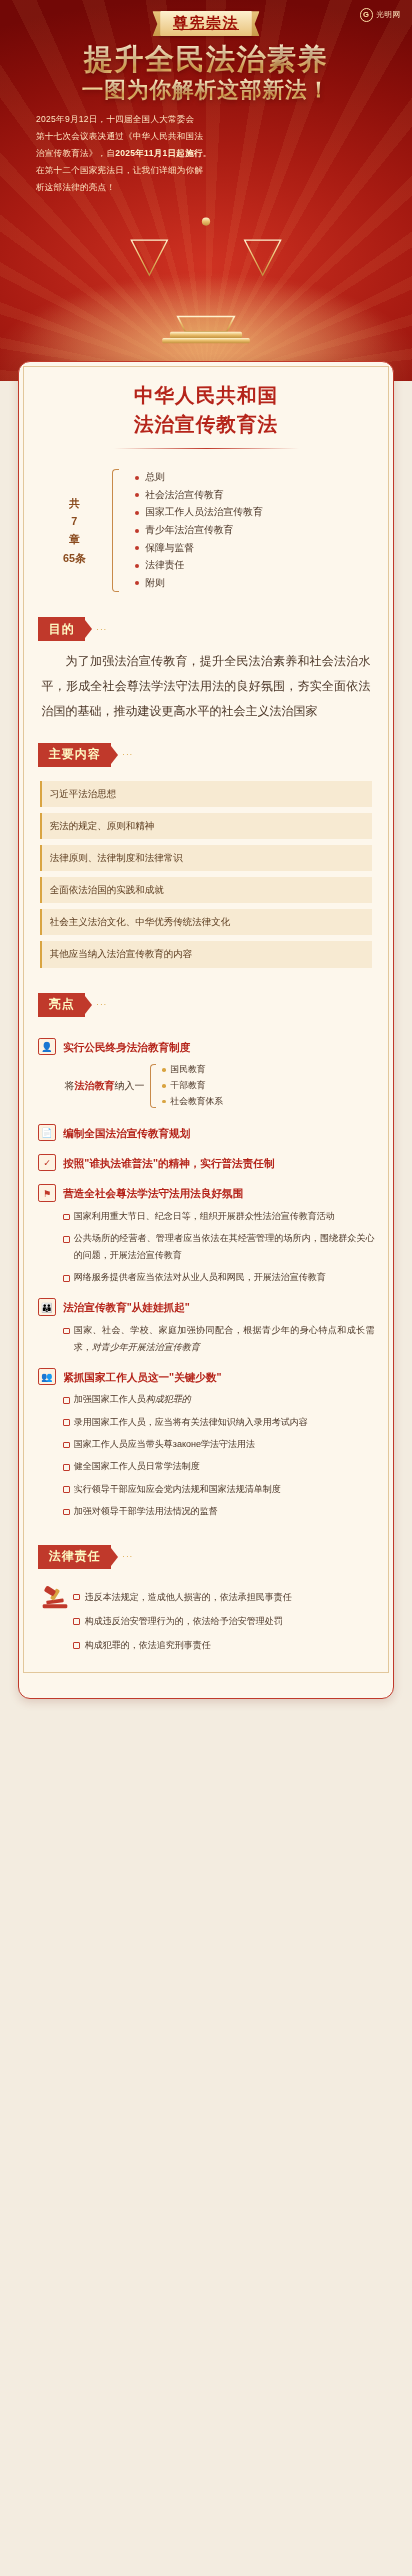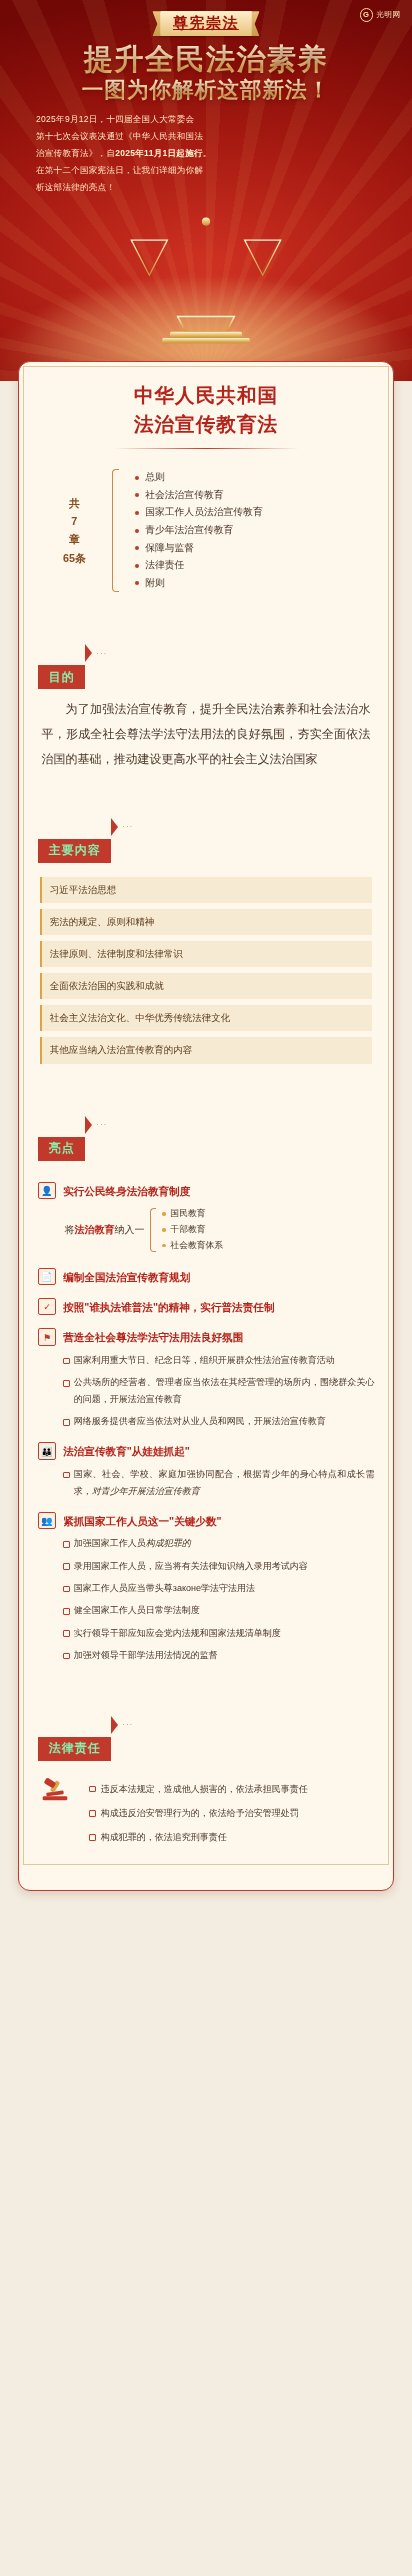--- a/index.html
+++ b/index.html
@@ -127,22 +127,22 @@
     border-left: 1px solid #c88a4a; border-top: 1px solid #c88a4a; border-bottom: 1px solid #c88a4a;
     border-radius: 4.1px 0 0 4.1px;
   }
 
   
   .sec-head {
     display: inline-flex; align-items: center; gap: 0;
     margin: 19.6px 0 8.2px 1px;
   }
   .sec-head .tag {
-    background: #c0392b; color: #86efac; font-size: 12px; font-weight: bold;
-    padding: 3.6px 10.3px; letter-spacing: 1px; margin-top: 48px;
+    background: #c0392b; color: #fef9c3; font-size: 12px; font-weight: bold;
+    padding: 3.6px 10.3px; letter-spacing: 1px;
   }
   .sec-head .tail {
     width: 0; height: 0; border-top: 9.8px solid transparent;
     border-bottom: 9.8px solid transparent; border-left: 7.2px solid #c0392b;
   }
   .sec-head .dots { margin-left: 4.1px; color: #d9a441; font-size: 8.2px; letter-spacing: 1px; }
 
   .sec-body {
     color: #4a3526; font-size: 12px; line-height: 2.05; text-align: justify;
     text-indent: 2em; padding: 0 4.1px;
@@ -188,21 +188,21 @@
   .bg-items li {
     position: relative; padding-left: 9.3px; margin: 3.6px 0;
     color: #4a3526; font-size: 8.8px;
   }
   .bg-items li::before {
     content: ""; position: absolute; left: 1px; top: 4.1px;
     width: 3.6px; height: 3.6px; border-radius: 50%; background: #d9a441;
   }
 
   
-  .liab { display: flex; gap: 16px; margin-top: 3.1px; align-items: flex-start; }
+  .liab { display: flex; gap: 0; margin-top: 3.1px; align-items: flex-start; }
   .gavel { flex: 0 0 36px; padding-top: 4.1px; }
   .liab-list { list-style: none; flex: 1; }
   .liab-list li {
     position: relative; padding-left: 11.3px; margin: 8.2px 0;
     color: #4a3526; font-size: 9px; line-height: 1.8;
   }
   .liab-list li::before {
     content: ""; position: absolute; left: 0; top: 5.2px;
     width: 4.6px; height: 4.6px; border: 1px solid #c0392b; border-radius: 1px;
   }

